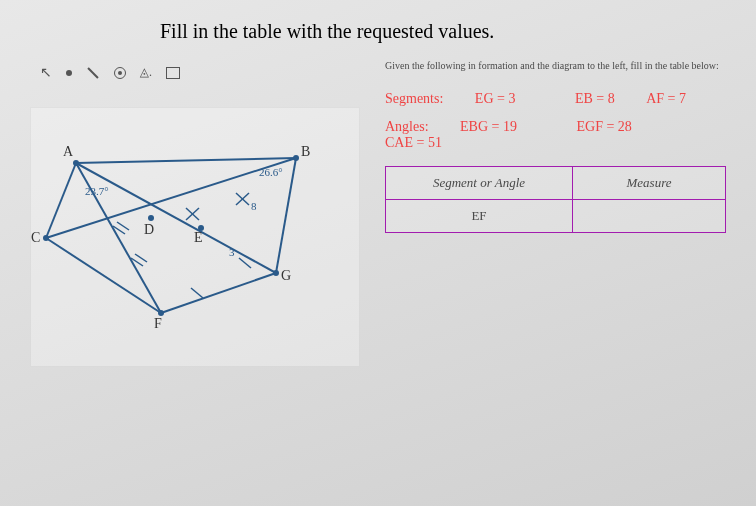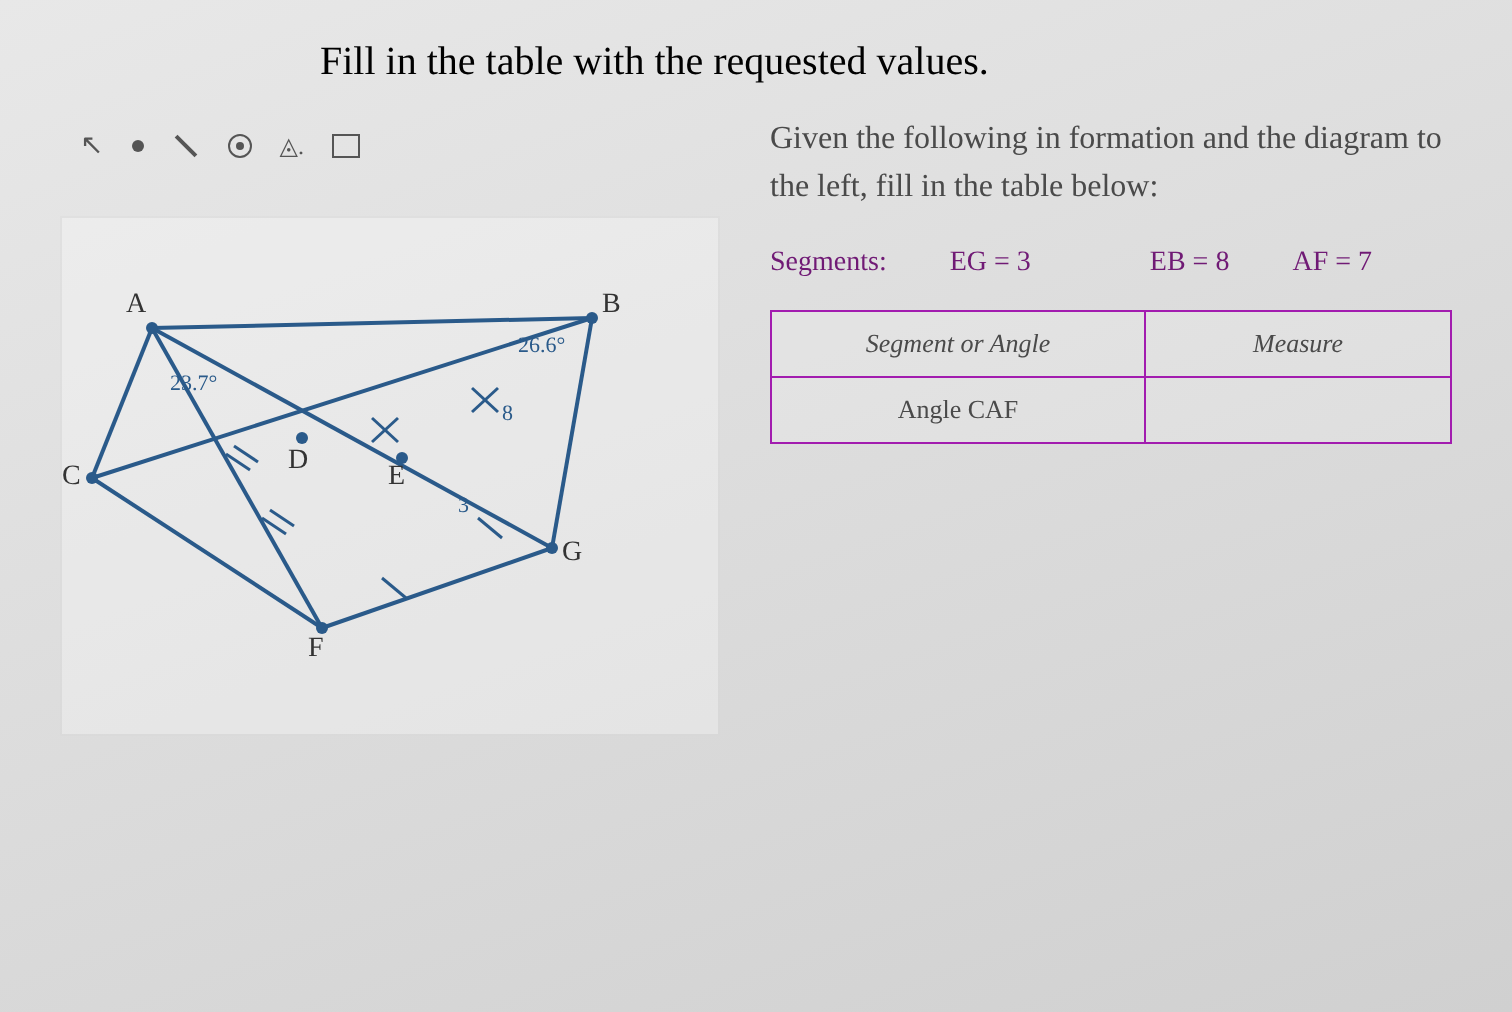--- a/index.html
+++ b/index.html
@@ -64,28 +64,28 @@
       font-size: 11px;
       color: #2a5a8a;
     }
     .seg-label {
       position: absolute;
       font-size: 11px;
       color: #2a5a8a;
     }
     svg { position: absolute; top: 0; left: 0; }
     .instructions {
-      font-size: 16px;
+      font-size: 10px;
       color: #4a4a4a;
       line-height: 1.5;
       margin-bottom: 18px;
     }
     .given-line {
       font-size: 14px;
-      color: #701a75;
+      color: #ef4444;
       margin-bottom: 12px;
     }
     .given-line span { display: inline-block; margin-right: 28px; }
     table {
       border-collapse: collapse;
       width: 100%;
       margin-top: 15px;
       font-size: 13px;
     }
     th, td {
@@ -169,29 +169,34 @@
   </div>
 
   <div class="right-col">
     <div class="instructions">Given the following in formation and the diagram to the left, fill in the table below:</div>
 
     <div class="given-line">
       <span><span>Segments:</span> <span>EG = 3</span></span>
       <span>EB = 8</span>
       <span>AF = 7</span>
     </div>
+    <div class="given-line">
+      <span><span>Angles:</span> <span>EBG = 19</span></span>
+      <span>EGF = 28</span>
+      <span>CAE = 51</span>
+    </div>
 
     <table>
       <thead>
         <tr>
           <th>Segment or Angle</th>
           <th>Measure</th>
         </tr>
       </thead>
       <tbody>
         <tr>
-            <td>Angle CAF</td>
+            <td>EF</td>
             <td class="measure-cell"></td>
           </tr>
       </tbody>
     </table>
   </div>
 </div>
 
 </body></html>

